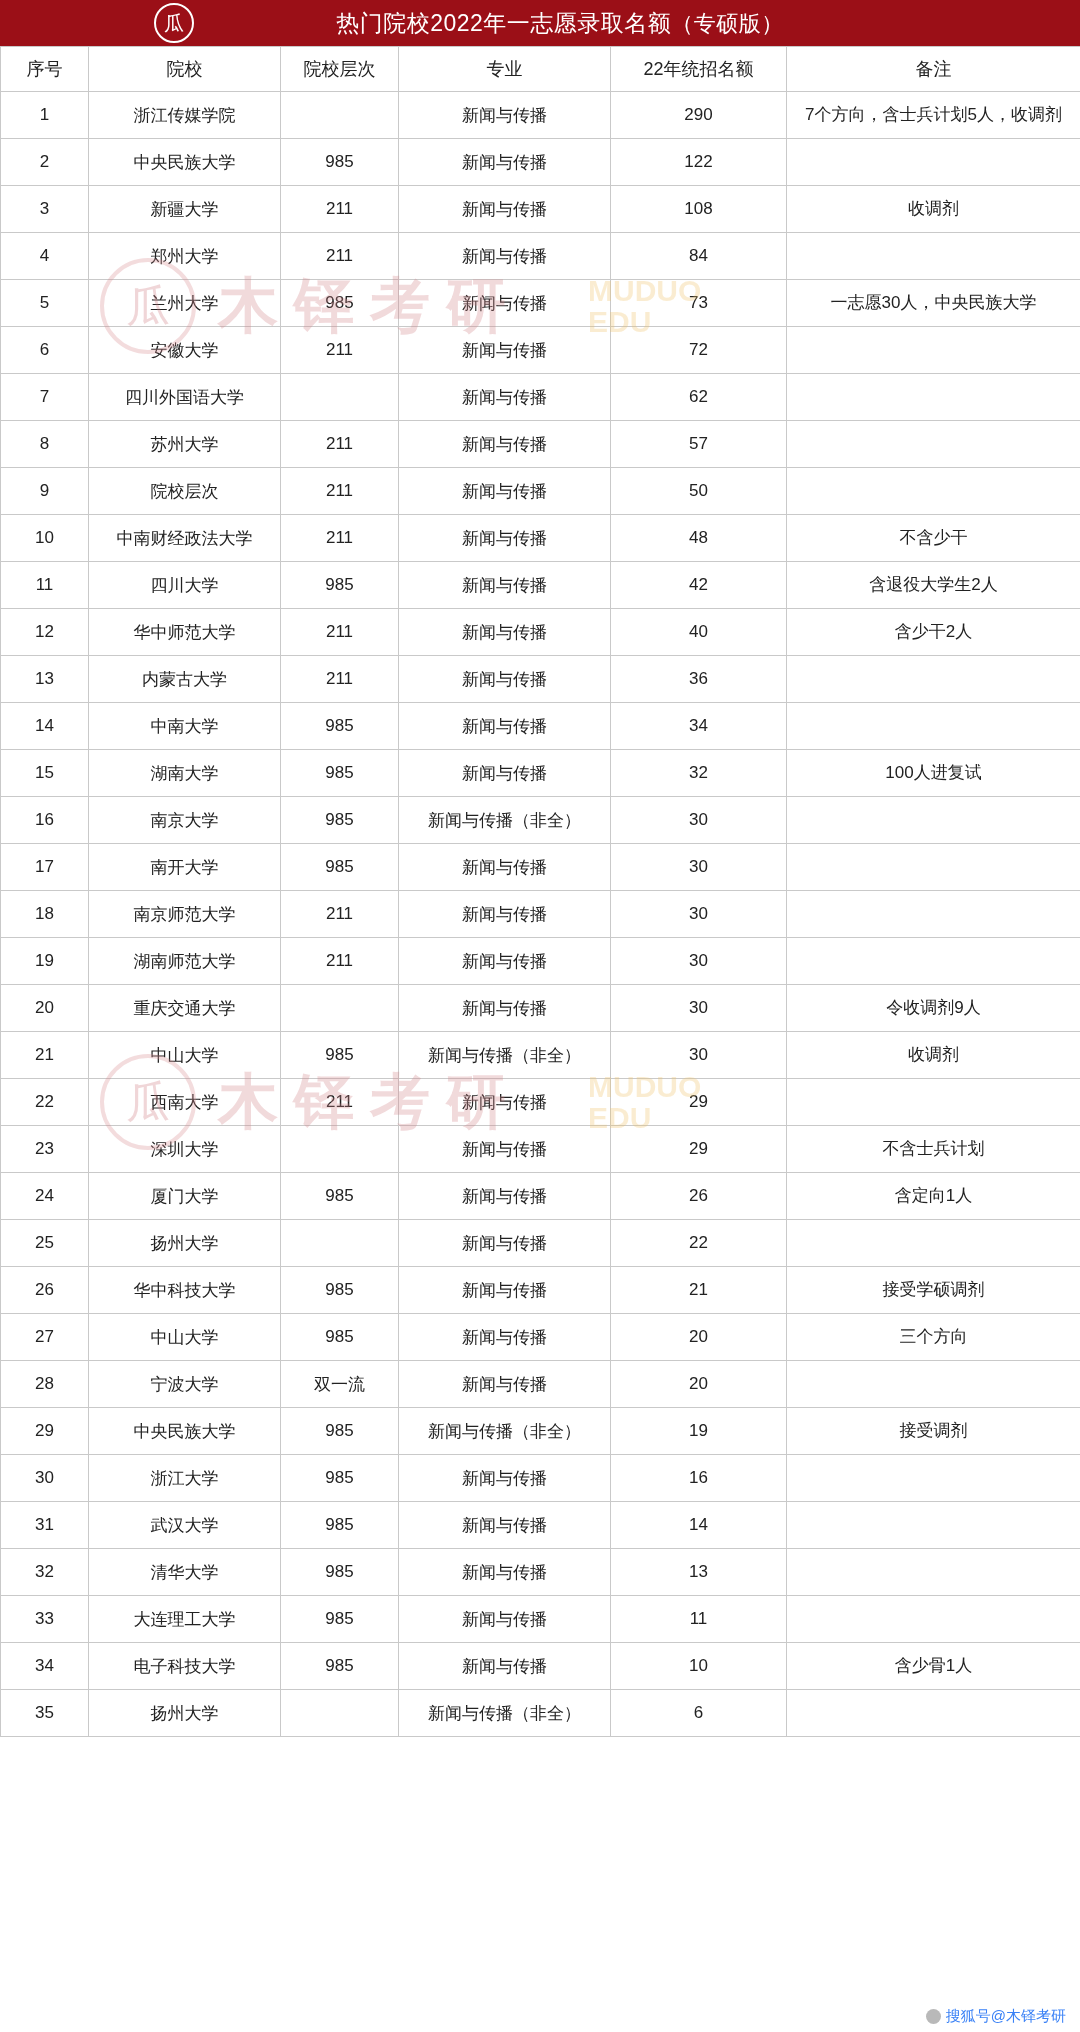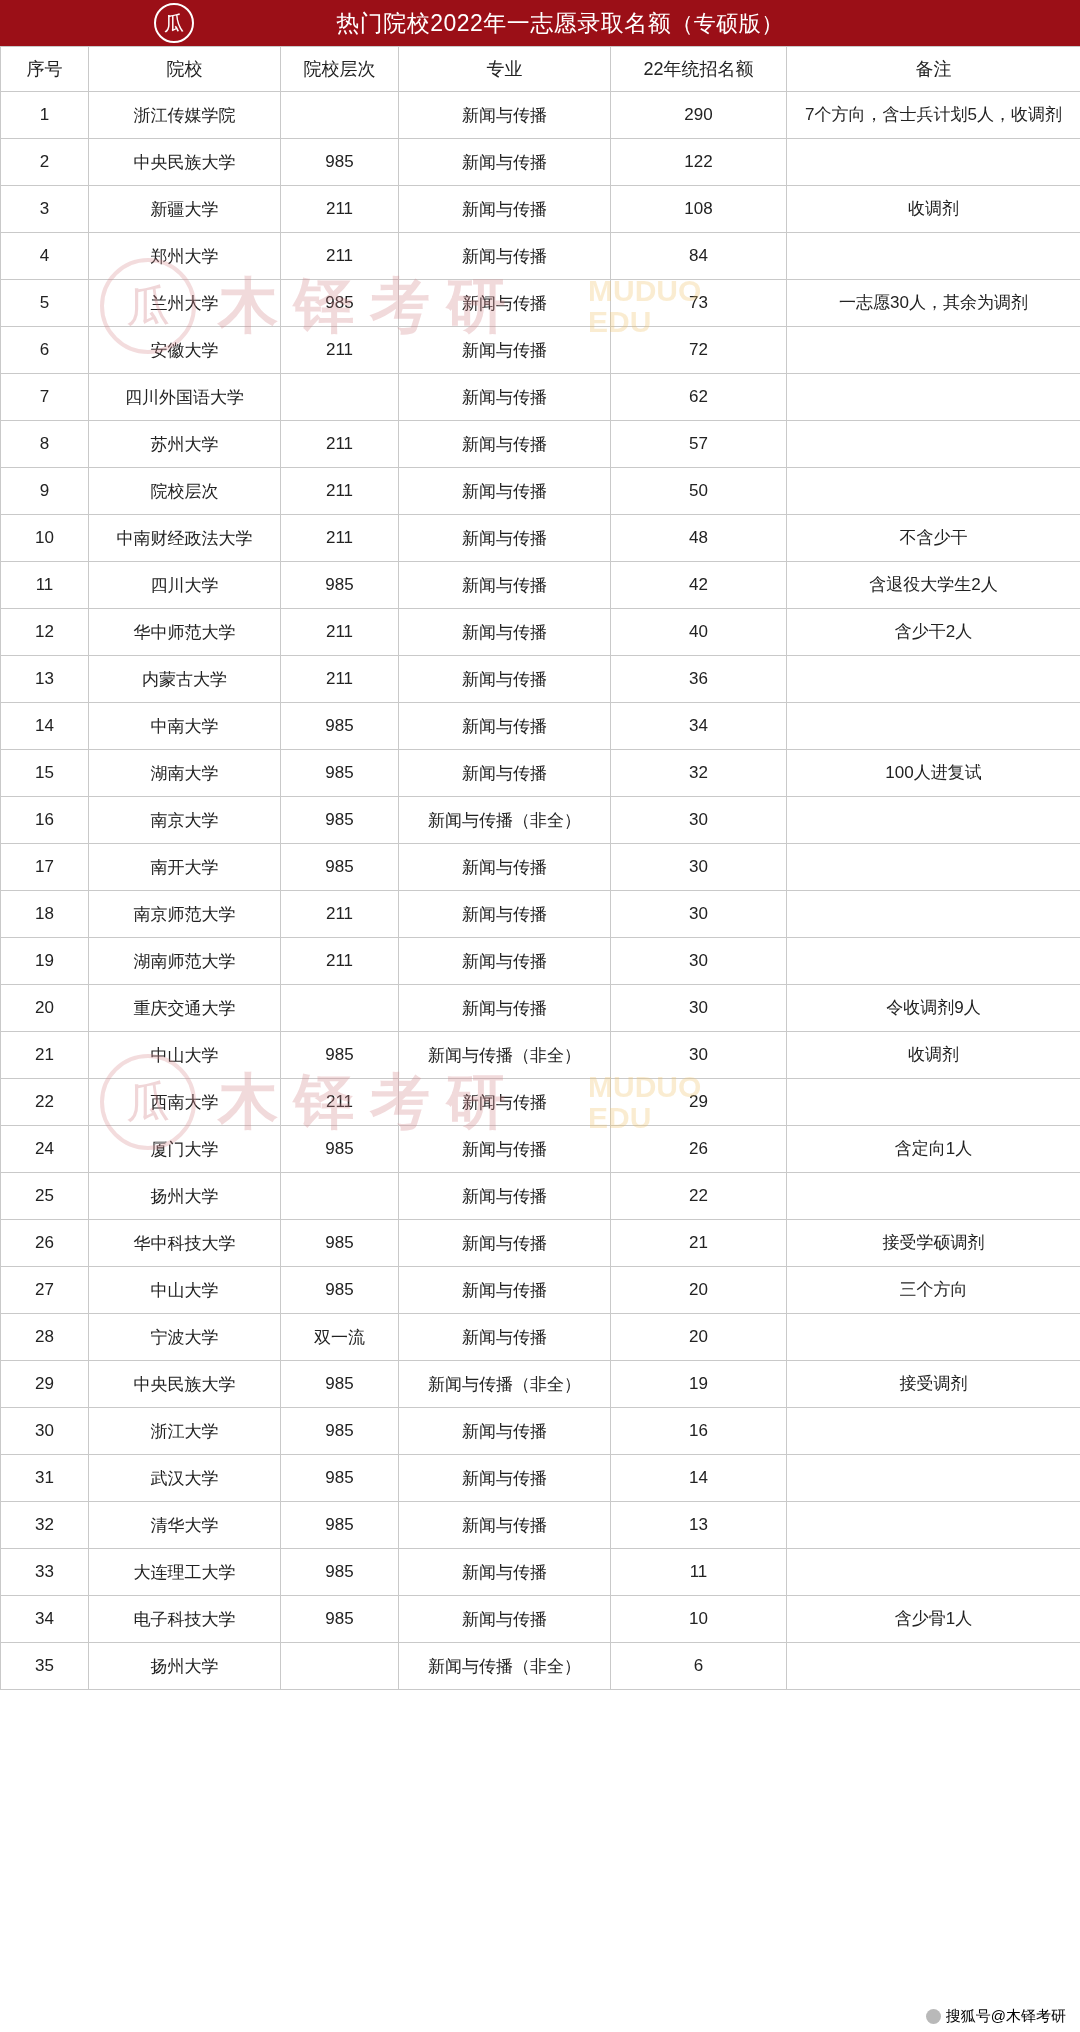--- a/index.html
+++ b/index.html
@@ -139,21 +139,21 @@
   }
   .wm1 { left: 100px; top: 258px; }
   .wm2 { left: 100px; top: 1054px; }
 
   
   .footer-credit {
     position: absolute;
     right: 14px;
     bottom: 6px;
     font-size: 15px;
-    color: #000000;
+    color: #3b82f6;
     display: flex;
     align-items: center;
     gap: 5px;
   }
   .footer-credit .fc-icon {
     width: 15px;
     height: 15px;
     border-radius: 50%;
     background: #b9b9b9;
     display: inline-block;
@@ -224,21 +224,21 @@
           <td class="major">新闻与传播</td>
           <td class="quota">84</td>
           <td class="note"></td>
         </tr>
         <tr>
           <td class="idx">5</td>
           <td class="school">兰州大学</td>
           <td class="level">985</td>
           <td class="major">新闻与传播</td>
           <td class="quota">73</td>
-          <td class="note">一志愿30人，其余为调剂</td>
+          <td class="note">一志愿30人，中央民族大学</td>
         </tr>
         <tr>
           <td class="idx">6</td>
           <td class="school">安徽大学</td>
           <td class="level">211</td>
           <td class="major">新闻与传播</td>
           <td class="quota">72</td>
           <td class="note"></td>
         </tr>
         <tr>
@@ -361,20 +361,28 @@
           <td class="quota">30</td>
           <td class="note">收调剂</td>
         </tr>
         <tr>
           <td class="idx">22</td>
           <td class="school">西南大学</td>
           <td class="level">211</td>
           <td class="major">新闻与传播</td>
           <td class="quota">29</td>
           <td class="note"></td>
+        </tr>
+        <tr>
+          <td class="idx">23</td>
+          <td class="school">深圳大学</td>
+          <td class="level"></td>
+          <td class="major">新闻与传播</td>
+          <td class="quota">29</td>
+          <td class="note">不含士兵计划</td>
         </tr>
         <tr>
           <td class="idx">24</td>
           <td class="school">厦门大学</td>
           <td class="level">985</td>
           <td class="major">新闻与传播</td>
           <td class="quota">26</td>
           <td class="note">含定向1人</td>
         </tr>
         <tr>

